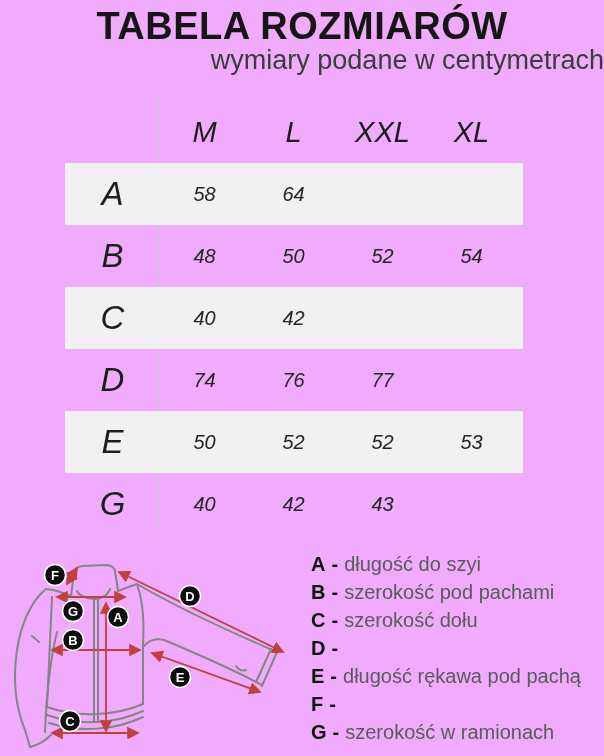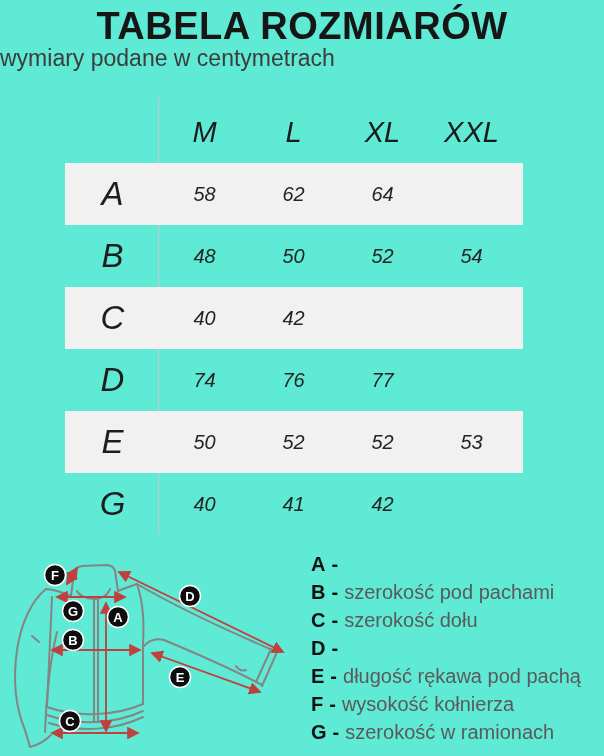--- a/index.html
+++ b/index.html
@@ -1,39 +1,39 @@
 <!DOCTYPE html>
 <html><head>
 <meta charset="utf-8">
 <style>
   html, body { margin: 0; padding: 0; background: #ffffff; }
   .canvas {
     position: relative;
     width: 604px;
     height: 756px;
-    background: #5eead4;
+    background: #f0abfc;
     font-family: "Liberation Sans", sans-serif;
     overflow: hidden;
   }
 
   
   .title {
     position: absolute;
     top: 5px; left: 0; width: 100%;
     text-align: center;
     font-size: 38px;
     font-weight: 700;
     letter-spacing: 0.5px;
     color: #161616;
   }
   .subtitle {
     position: absolute;
     top: 45px; left: 0; width: 100%;
-    text-align: left;
-    font-size: 23px;
+    text-align: right;
+    font-size: 27px;
     font-weight: 400;
     color: #3c3c3c;
   }
 
   
   .size-table {
     position: absolute;
     left: 65px; top: 101px;
     width: 458px;
   }
@@ -125,28 +125,27 @@
   <div class="title">TABELA ROZMIARÓW</div>
   <div class="subtitle">wymiary podane w centymetrach</div>
 
   <div class="divider"></div>
 
   <div class="size-table">
     <div class="t-row t-head">
       <div class="t-cell-label"></div>
       <div class="t-cell">M</div>
       <div class="t-cell">L</div>
+      <div class="t-cell">XXL</div>
       <div class="t-cell">XL</div>
-      <div class="t-cell">XXL</div>
     </div>
 
     <div class="t-row banded">
       <div class="t-cell-label">A</div>
       <div class="t-cell">58</div>
-      <div class="t-cell">62</div>
       <div class="t-cell">64</div>
     </div>
 
     <div class="t-row">
       <div class="t-cell-label">B</div>
       <div class="t-cell">48</div>
       <div class="t-cell">50</div>
       <div class="t-cell">52</div>
       <div class="t-cell">54</div>
     </div>
@@ -168,22 +167,22 @@
       <div class="t-cell-label">E</div>
       <div class="t-cell">50</div>
       <div class="t-cell">52</div>
       <div class="t-cell">52</div>
       <div class="t-cell">53</div>
     </div>
 
     <div class="t-row">
       <div class="t-cell-label">G</div>
       <div class="t-cell">40</div>
-      <div class="t-cell">41</div>
       <div class="t-cell">42</div>
+      <div class="t-cell">43</div>
     </div>
   </div>
 
   <svg class="diagram" viewBox="0 0 310 196">
     <defs>
       <marker id="arr" markerWidth="7" markerHeight="7" refX="6" refY="3.5" orient="auto-start-reverse">
         <path d="M0,0 L7,3.5 L0,7 Z" fill="#c0403d"></path>
       </marker>
     </defs>
 
@@ -247,20 +246,21 @@
     <g transform="translate(180,117)">
       <circle class="badge-circle" r="10.5"></circle>
       <text class="badge-letter" y="4.5">E</text>
     </g>
   </svg>
 
   <div class="legend">
     <div class="legend-row">
       <span class="lg-letter">A</span>
       <span class="lg-dash">-</span>
+      <span class="lg-text">długość do szyi</span>
     </div>
     <div class="legend-row">
       <span class="lg-letter">B</span>
       <span class="lg-dash">-</span>
       <span class="lg-text">szerokość pod pachami</span>
     </div>
     <div class="legend-row">
       <span class="lg-letter">C</span>
       <span class="lg-dash">-</span>
       <span class="lg-text">szerokość dołu</span>
@@ -270,21 +270,20 @@
       <span class="lg-dash">-</span>
     </div>
     <div class="legend-row">
       <span class="lg-letter">E</span>
       <span class="lg-dash">-</span>
       <span class="lg-text">długość rękawa pod pachą</span>
     </div>
     <div class="legend-row">
       <span class="lg-letter">F</span>
       <span class="lg-dash">-</span>
-      <span class="lg-text">wysokość kołnierza</span>
     </div>
     <div class="legend-row">
       <span class="lg-letter">G</span>
       <span class="lg-dash">-</span>
       <span class="lg-text">szerokość w ramionach</span>
     </div>
   </div>
 
 </div>
 

